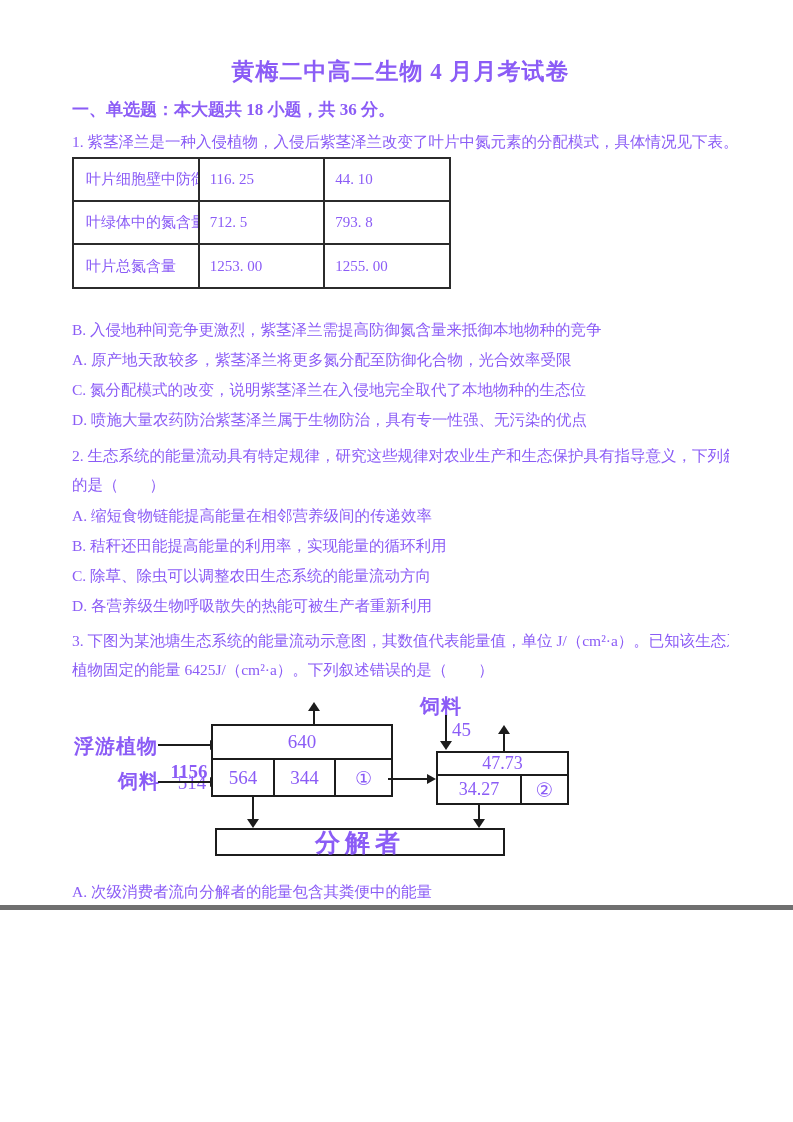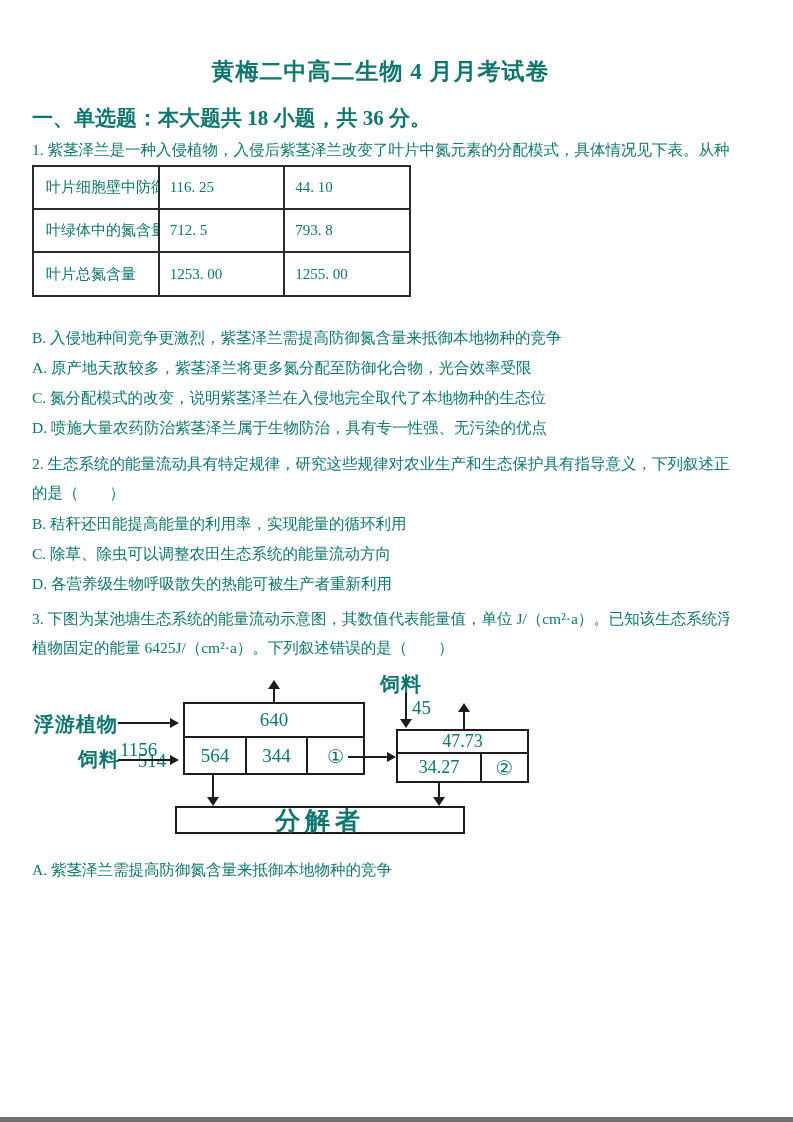--- a/index.html
+++ b/index.html
@@ -1,31 +1,31 @@
 <!DOCTYPE html>
 <html><head>
 <meta charset="utf-8">
 <style>
   html,body { margin:0; padding:0; background:#ffffff; }
   .page {
     position:relative;
-    width:793px; height:1122px;
+    width:793px; height:910px;
     box-sizing:border-box;
-    padding:55px 64px 0 32px;
+    padding:55px 64px 0 72px;
     background:#ffffff;
-    color:#0f766e;
+    color:#8b5cf6;
     font-family:"Liberation Serif","DejaVu Serif",serif;
     overflow:hidden;
   }
   .title {
     margin:0; font-size:23px; line-height:34px;
     font-weight:bold; text-align:center; letter-spacing:1px;
   }
   .section-heading {
-    margin:16px 0 0 0; font-size:21px; line-height:26px; font-weight:bold;
+    margin:8px 0 0 0; font-size:17px; line-height:26px; font-weight:bold;
   }
   .para { margin:0; }
   .line {
     font-size:15.5px; line-height:30px;
     white-space:pre; overflow:hidden;
   }
   .q2-para .line, .q3-para .line, .q3-options .line { line-height:29px; }
   .q1-para { margin-top:4px; }
   .q2-para { margin-top:6px; }
   .q3-para { margin-top:5px; }
@@ -110,43 +110,44 @@
     <div class="line">C. 氮分配模式的改变，说明紫茎泽兰在入侵地完全取代了本地物种的生态位</div>
     <div class="line">D. 喷施大量农药防治紫茎泽兰属于生物防治，具有专一性强、无污染的优点</div>
   </div>
 
   <div class="para q2-para">
     <div class="line">2. 生态系统的能量流动具有特定规律，研究这些规律对农业生产和生态保护具有指导意义，下列叙述正确</div>
     <div class="line">的是（　　）</div>
   </div>
 
   <div class="q2-options">
+    <div class="line">A. 缩短食物链能提高能量在相邻营养级间的传递效率</div>
     <div class="line">B. 秸秆还田能提高能量的利用率，实现能量的循环利用</div>
     <div class="line">C. 除草、除虫可以调整农田生态系统的能量流动方向</div>
     <div class="line">D. 各营养级生物呼吸散失的热能可被生产者重新利用</div>
   </div>
 
   <div class="para q3-para">
     <div class="line">3. 下图为某池塘生态系统的能量流动示意图，其数值代表能量值，单位 J/（cm²·a）。已知该生态系统浮游</div>
     <div class="line">植物固定的能量 6425J/（cm²·a）。下列叙述错误的是（　　）</div>
   </div>
 
   <div class="diagram">
 
     <div class="dlabel" style="left:74px; top:49px;">浮游植物</div>
     <div class="dnum" style="left:165px; top:40px; width:54px; text-align:center;margin-top:48px;">514</div>
     <div class="hline" style="left:158px; top:60px; width:54px;"></div>
     <div class="arr-right" style="left:210px; top:56px;"></div>
 
     <div class="dlabel" style="left:118px; top:84px;">饲料</div>
-    <div class="dnum" style="left:160px; top:77px; width:58px; ">1156</div>
+    <div class="dnum" style="left:160px; top:77px; width:58px; text-align:center;font-weight:bold;">1156</div>
     <div class="hline" style="left:158px; top:97px; width:54px;"></div>
     <div class="arr-right" style="left:210px; top:93px;"></div>
 
-    <div class="dbox" style="left:223px; top:40px; width:182px; height:73px;">
+    <div class="dbox" style="left:211px; top:40px; width:182px; height:73px;">
       <div class="toprow" style="height:34px;">640</div>
       <div class="botrow" style="height:35px;">
         <div class="cell" style="width:60px;border-radius:17px;">564</div>
         <div class="cell" style="width:61px;">344</div>
         <div class="cell circ" style="flex:1;">①</div>
       </div>
     </div>
 
     <div class="vline" style="left:313px; top:27px; height:13px;"></div>
     <div class="arr-up" style="left:308px; top:18px;"></div>
@@ -174,17 +175,17 @@
     <div class="arr-down" style="left:247px; top:135px;"></div>
     <div class="vline" style="left:478px; top:121px; height:15px;"></div>
     <div class="arr-down" style="left:473px; top:135px;"></div>
 
     <div class="decomposer" style="left:215px; top:144px; width:290px; height:28px;">
       <span>分解者</span>
     </div>
   </div>
 
   <div class="q3-options">
-    <div class="line">A. 紫茎泽兰需提高防御氮含量来抵御本地物种的竞争</div>
+    <div class="line">A. 次级消费者流向分解者的能量包含其粪便中的能量</div>
   </div>
 
   <div class="scan-bar"></div>
 </div>
 
 </body></html>

